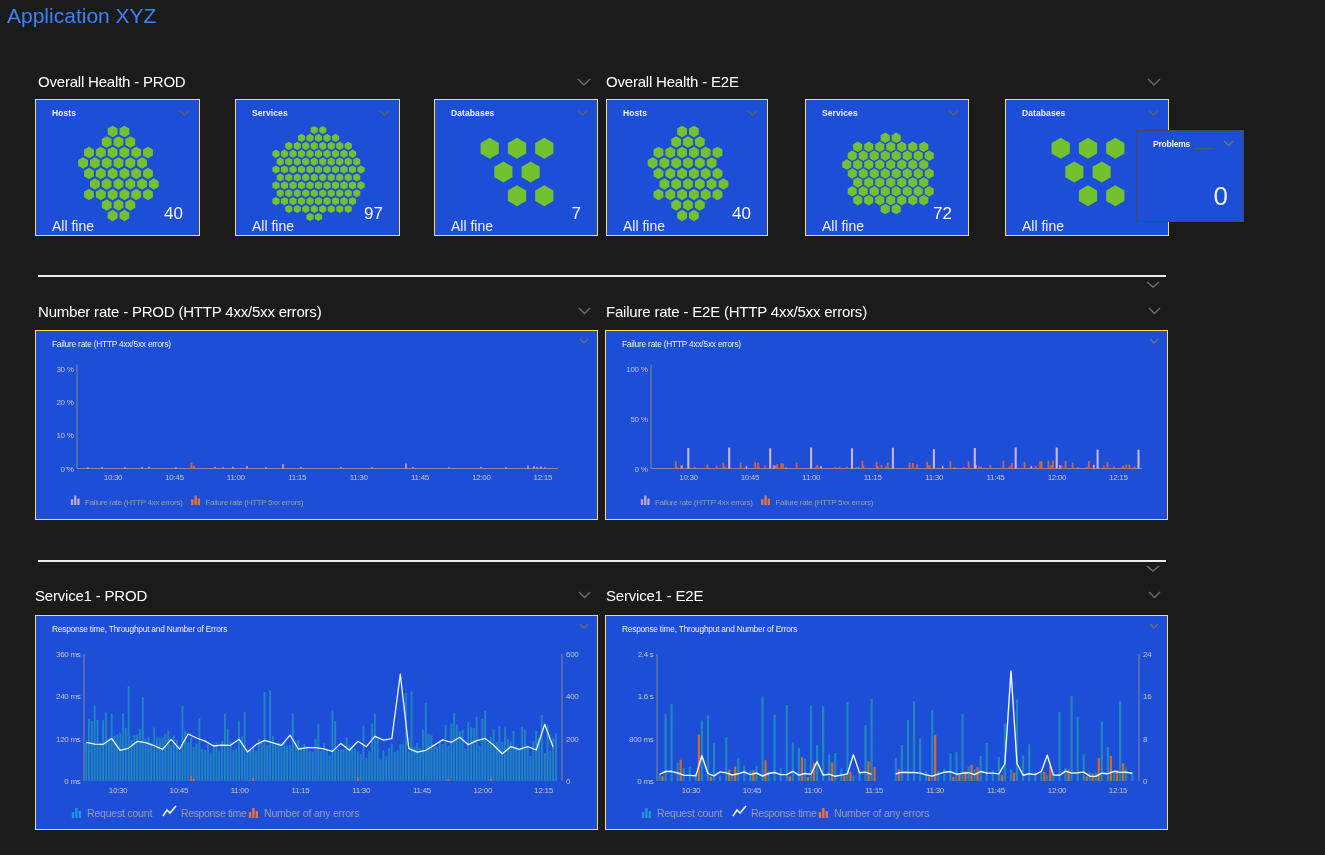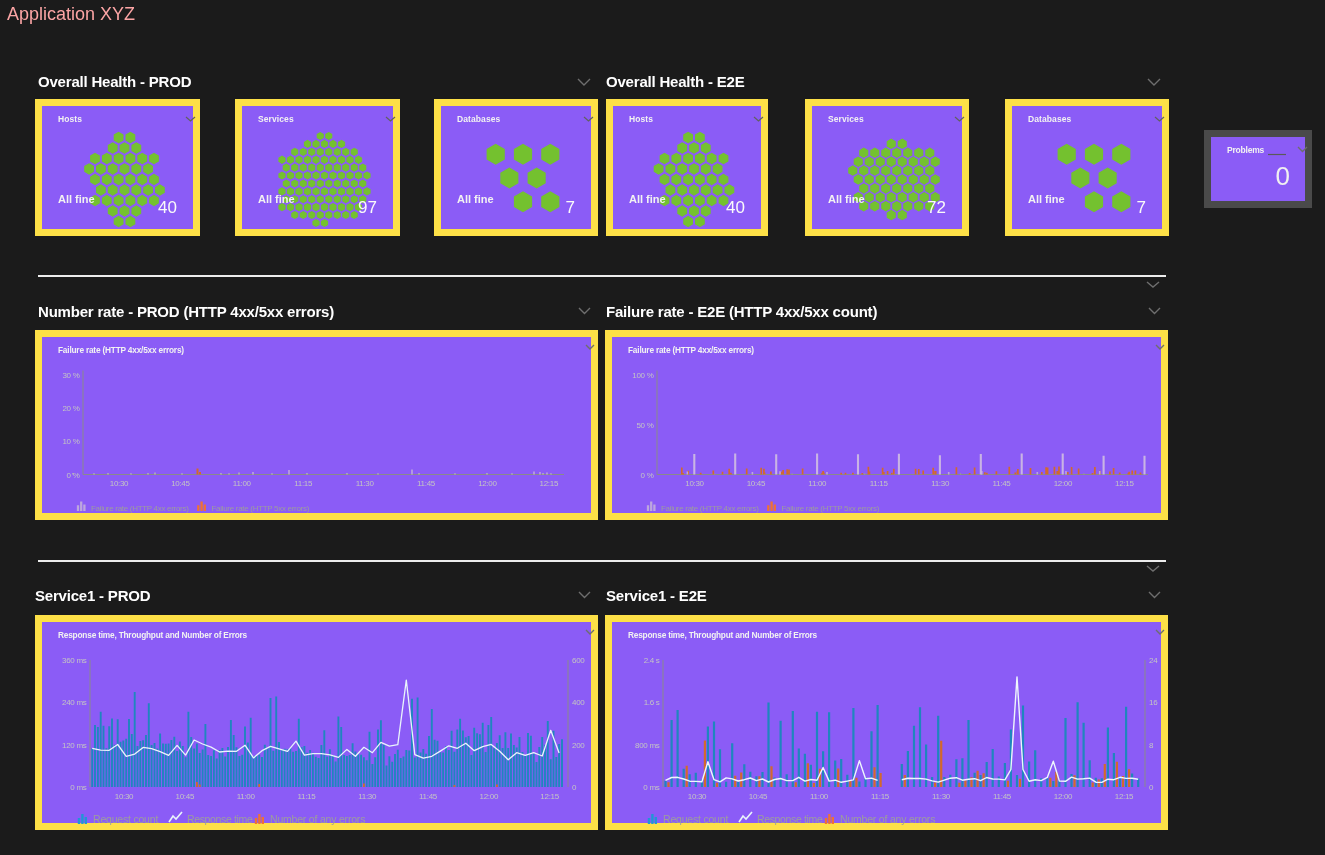--- a/index.html
+++ b/index.html
@@ -1,23 +1,23 @@
 <!DOCTYPE html>
 <html><head><meta charset="utf-8"><style>
 html,body{margin:0;padding:0;background:#1b1b1b;width:1325px;height:855px;overflow:hidden}
 body{font-family:"Liberation Sans",sans-serif;position:relative}
-.tile{position:absolute;background:#8b5cf6;border:7px solid #fde047;box-sizing:border-box}
+.tile{position:absolute;background:#1d4ed8;border:1px solid #fde047;box-sizing:border-box}
 .tlabel{position:absolute;left:16px;top:8px;font-size:8.5px;font-weight:bold;color:#f2f2f2;letter-spacing:.1px}
-.chead{position:absolute;left:16px;top:8px;font-size:8.3px;font-weight:bold;color:#f2f2f2;letter-spacing:-.2px}
-.allfine{position:absolute;left:16px;bottom:24px;font-size:11px;font-weight:bold;color:#f2f2f2}
+.chead{position:absolute;left:16px;top:8px;font-size:8.3px;font-weight:normal;color:#f2f2f2;letter-spacing:-.2px}
+.allfine{position:absolute;left:16px;bottom:1px;font-size:14px;font-weight:normal;color:#f2f2f2}
 .tnum{position:absolute;right:16px;bottom:11px;font-size:17px;color:#fafafa}
-.shead{position:absolute;font-size:15px;font-weight:bold;color:#fff;letter-spacing:-.2px}
+.shead{position:absolute;font-size:15px;font-weight:normal;color:#fff;letter-spacing:-.2px}
 .sep{position:absolute;height:2px;background:#ededed}
 </style></head><body>
-<div style="position:absolute;left:7px;top:4px;font-size:18px;color:#fca5a5;letter-spacing:0">Application XYZ</div>
+<div style="position:absolute;left:7px;top:4px;font-size:21px;color:#3b82f6;letter-spacing:0">Application XYZ</div>
 <div class="shead" style="left:38px;top:73px">Overall Health - PROD</div>
 <div class="shead" style="left:606px;top:73px">Overall Health - E2E</div>
 <svg style="position:absolute;left:577px;top:78px" width="14" height="9">
     <path d="M1 1 L7.0 7 L13 1" fill="none" stroke="#6e6e6e" stroke-width="1.4"></path>
   </svg>
 <svg style="position:absolute;left:1147px;top:78px" width="14" height="9">
     <path d="M1 1 L7.0 7 L13 1" fill="none" stroke="#6e6e6e" stroke-width="1.4"></path>
   </svg>
 <div class="tile" style="left:35px;top:99px;width:165px;height:137px">
     <div class="tlabel">Hosts</div>
@@ -78,36 +78,36 @@
     <div class="tlabel">Databases</div>
     <svg style="position:absolute;left:142px;top:10px" width="11" height="7">
       <path d="M1 1 L5.5 5 L10 1" fill="none" stroke="#616161" stroke-width="1.2"></path>
     </svg>
     <svg style="position:absolute;left:0;top:0" width="164" height="137">
       <path d="M54.7 37.8L63.8 43.0L63.8 53.5L54.7 58.8L45.6 53.5L45.6 43.0ZM82.0 37.8L91.1 43.0L91.1 53.5L82.0 58.8L72.9 53.5L72.9 43.0ZM109.3 37.8L118.4 43.0L118.4 53.5L109.3 58.8L100.2 53.5L100.2 43.0ZM68.4 61.5L77.4 66.8L77.4 77.2L68.4 82.5L59.3 77.2L59.3 66.8ZM95.7 61.5L104.7 66.8L104.7 77.2L95.7 82.5L86.6 77.2L86.6 66.8ZM82.0 85.2L91.1 90.4L91.1 100.9L82.0 106.2L72.9 100.9L72.9 90.4ZM109.3 85.2L118.4 90.4L118.4 100.9L109.3 106.2L100.2 100.9L100.2 90.4Z" fill="#74c12f"></path>
     </svg>
     <div class="allfine">All fine</div>
     <div class="tnum">7</div>
   </div>
-<div class="tile" style="left:1204px;top:130px;width:108px;height:78px;border-color:#4a4a4a">
+<div class="tile" style="left:1136px;top:130px;width:108px;height:92px;border-color:#4a4a4a">
 <div style="position:absolute;left:16px;top:8px;font-size:8.5px;font-weight:bold;color:#f2f2f2;letter-spacing:-.2px">Problems</div>
 <svg style="position:absolute;left:57px;top:16px" width="20" height="3">
       <path d="M0 1.5H18" stroke="#5a5a5a" stroke-width="1.2"></path>
     </svg>
 <svg style="position:absolute;left:86px;top:9px" width="11" height="7.5">
       <path d="M1 1 L5.5 5.5 L10 1" fill="none" stroke="#6e6e6e" stroke-width="1.4"></path>
     </svg>
 <div style="position:absolute;right:15px;bottom:9px;font-size:26px;color:#f0f0f0">0</div>
 </div>
 <div class="sep" style="left:38px;top:275px;width:1128px"></div>
 <svg style="position:absolute;left:1146px;top:281px" width="14" height="8">
     <path d="M1 1 L7.0 6 L13 1" fill="none" stroke="#6e6e6e" stroke-width="1.4"></path>
   </svg>
 <div class="shead" style="left:38px;top:303px">Number rate - PROD (HTTP 4xx/5xx errors)</div>
-<div class="shead" style="left:606px;top:303px">Failure rate - E2E (HTTP 4xx/5xx count)</div>
+<div class="shead" style="left:606px;top:303px">Failure rate - E2E (HTTP 4xx/5xx errors)</div>
 <svg style="position:absolute;left:578px;top:307px" width="13" height="8.5">
     <path d="M1 1 L6.5 6.5 L12 1" fill="none" stroke="#6e6e6e" stroke-width="1.4"></path>
   </svg>
 <svg style="position:absolute;left:1148px;top:307px" width="13" height="8.5">
     <path d="M1 1 L6.5 6.5 L12 1" fill="none" stroke="#6e6e6e" stroke-width="1.4"></path>
   </svg>
 <div class="tile" style="left:35px;top:330px;width:563px;height:190px">
     <div class="chead">Failure rate (HTTP 4xx/5xx errors)</div>
     <svg style="position:absolute;left:543px;top:7px" width="10" height="7">
       <path d="M1 1 L5.0 5 L9 1" fill="none" stroke="#6e6e6e" stroke-width="1.4"></path>

